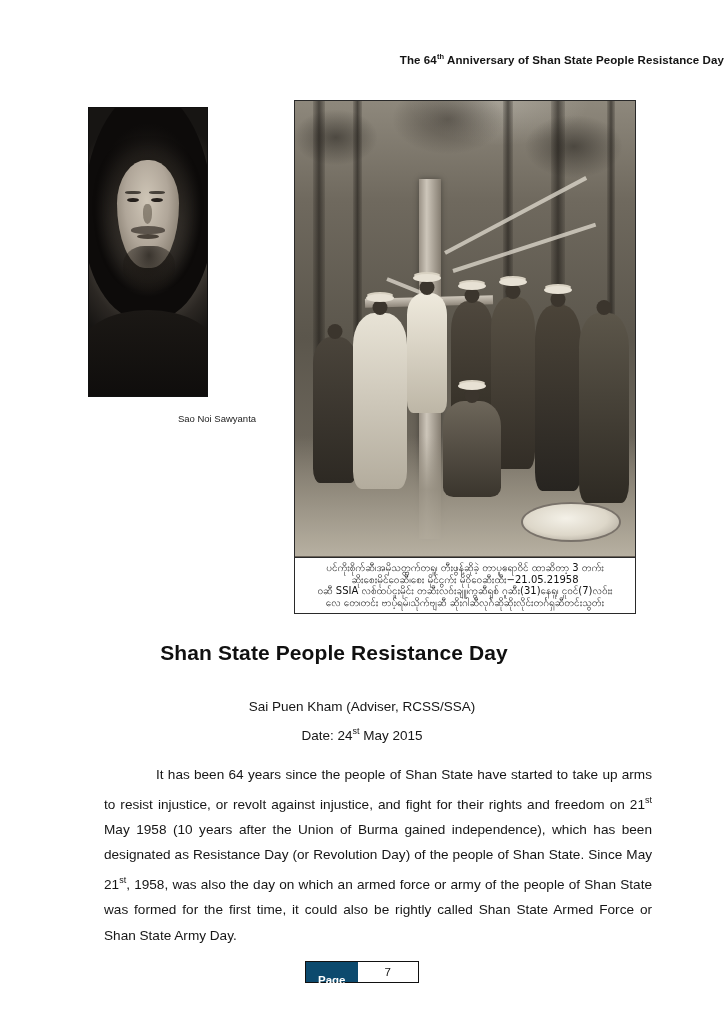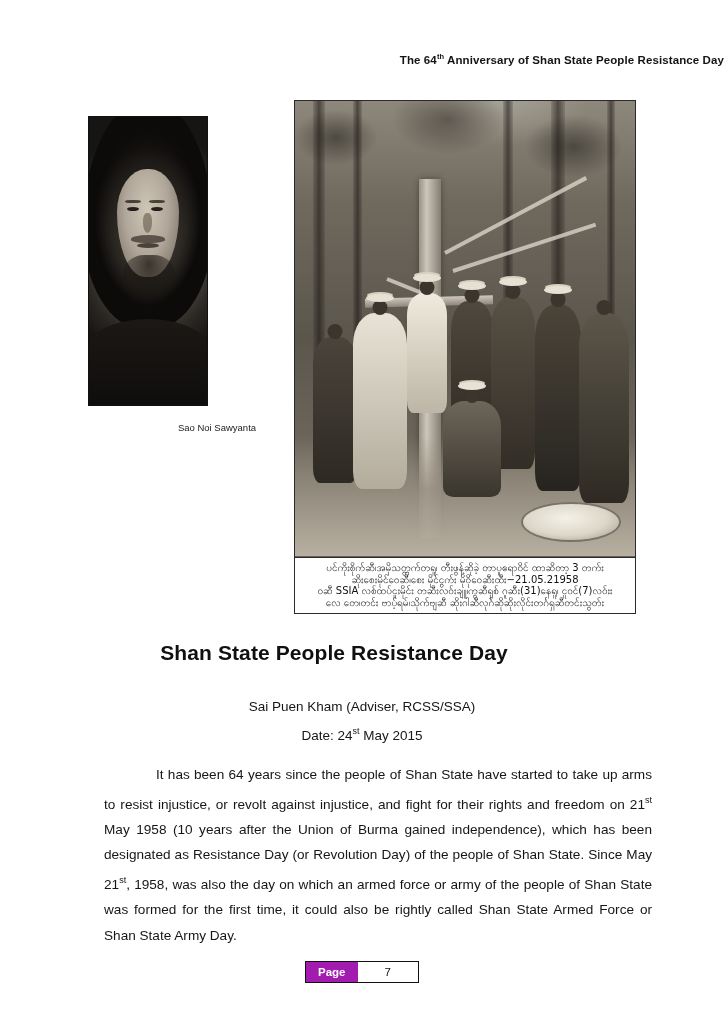--- a/index.html
+++ b/index.html
@@ -39,21 +39,21 @@
     top: 100px;
     left: 88px;
     width: 548px;
     height: 512px;
   }
 
   
   .portrait-block {
     position: absolute;
     left: 0;
-    top: 16px;
+    top: 7px;
     width: 139px;
   }
   .portrait {
     width: 118px;
     height: 288px;
     position: relative;
     overflow: hidden;
     background: #2a2724;
     border: 1px solid #111;
   }
@@ -310,25 +310,25 @@
     display: flex;
     justify-content: center;
   }
   .page-footer .pager {
     display: flex;
     border: 1px solid #111;
     height: 20px;
     min-width: 112px;
   }
   .page-footer .pager .label {
-    background: #a21caf;
+    background: #0c4a6e;
     color: #ffffff;
     font-size: 11.5px;
     font-weight: bold;
-    padding: 0 12px;
+    padding: 8px 12px;
     line-height: 20px;
   }
   .page-footer .pager .num {
     flex: 1;
     background: #ffffff;
     color: #111;
     font-size: 11.5px;
     text-align: center;
     line-height: 20px;
     padding: 0 18px;

